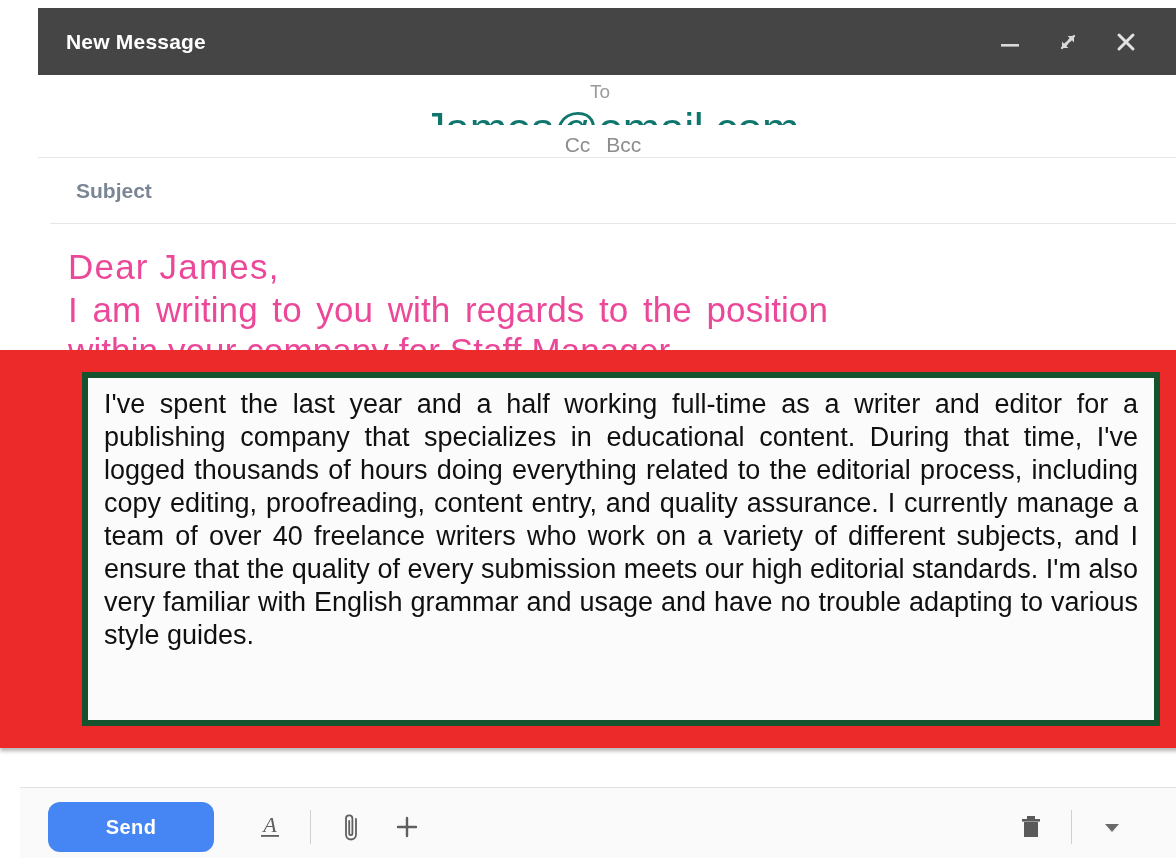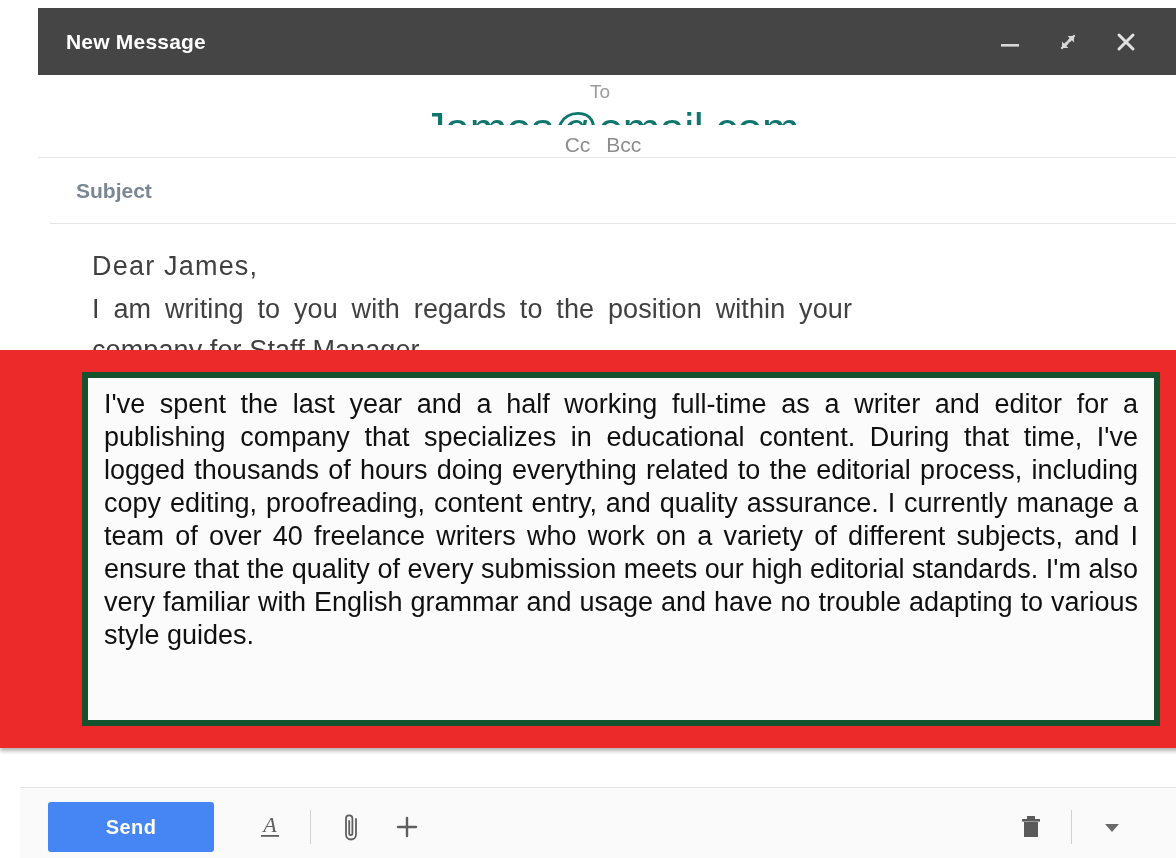--- a/index.html
+++ b/index.html
@@ -134,26 +134,25 @@
   
   .body-area {
     position: absolute;
     left: 0;
     top: 216px;
     width: 1138px;
     padding: 22px 30px 0 30px;
     box-sizing: border-box;
   }
   .body-line {
-    color: #404040;
-    font-size: 27px;
+    color: #ec4899;
+    font-size: 35px;
     line-height: 41px;
     font-weight: 500;
     white-space: nowrap;
-    margin-left: 24px;
   }
   .body-salutation {
     letter-spacing: 1.2px;
     margin-bottom: 2px;
   }
   .body-para-top {
     width: 760px;
     text-align: justify;
     text-align-last: left;
     white-space: normal;
@@ -221,21 +220,21 @@
     display: flex;
     align-items: center;
     gap: 0px;
   }
   .send-button {
     background: #4586f4;
     color: #ffffff;
     font-size: 20px;
     font-weight: bold;
     border: none;
-    border-radius: 3px;
+    border-radius: 12px;
     width: 166px;
     height: 50px;
     cursor: pointer;
     letter-spacing: 0.4px;
     font-family: "Liberation Sans", "DejaVu Sans", sans-serif;
   }
   .tb-icon {
     width: 56px;
     height: 50px;
     display: flex;

